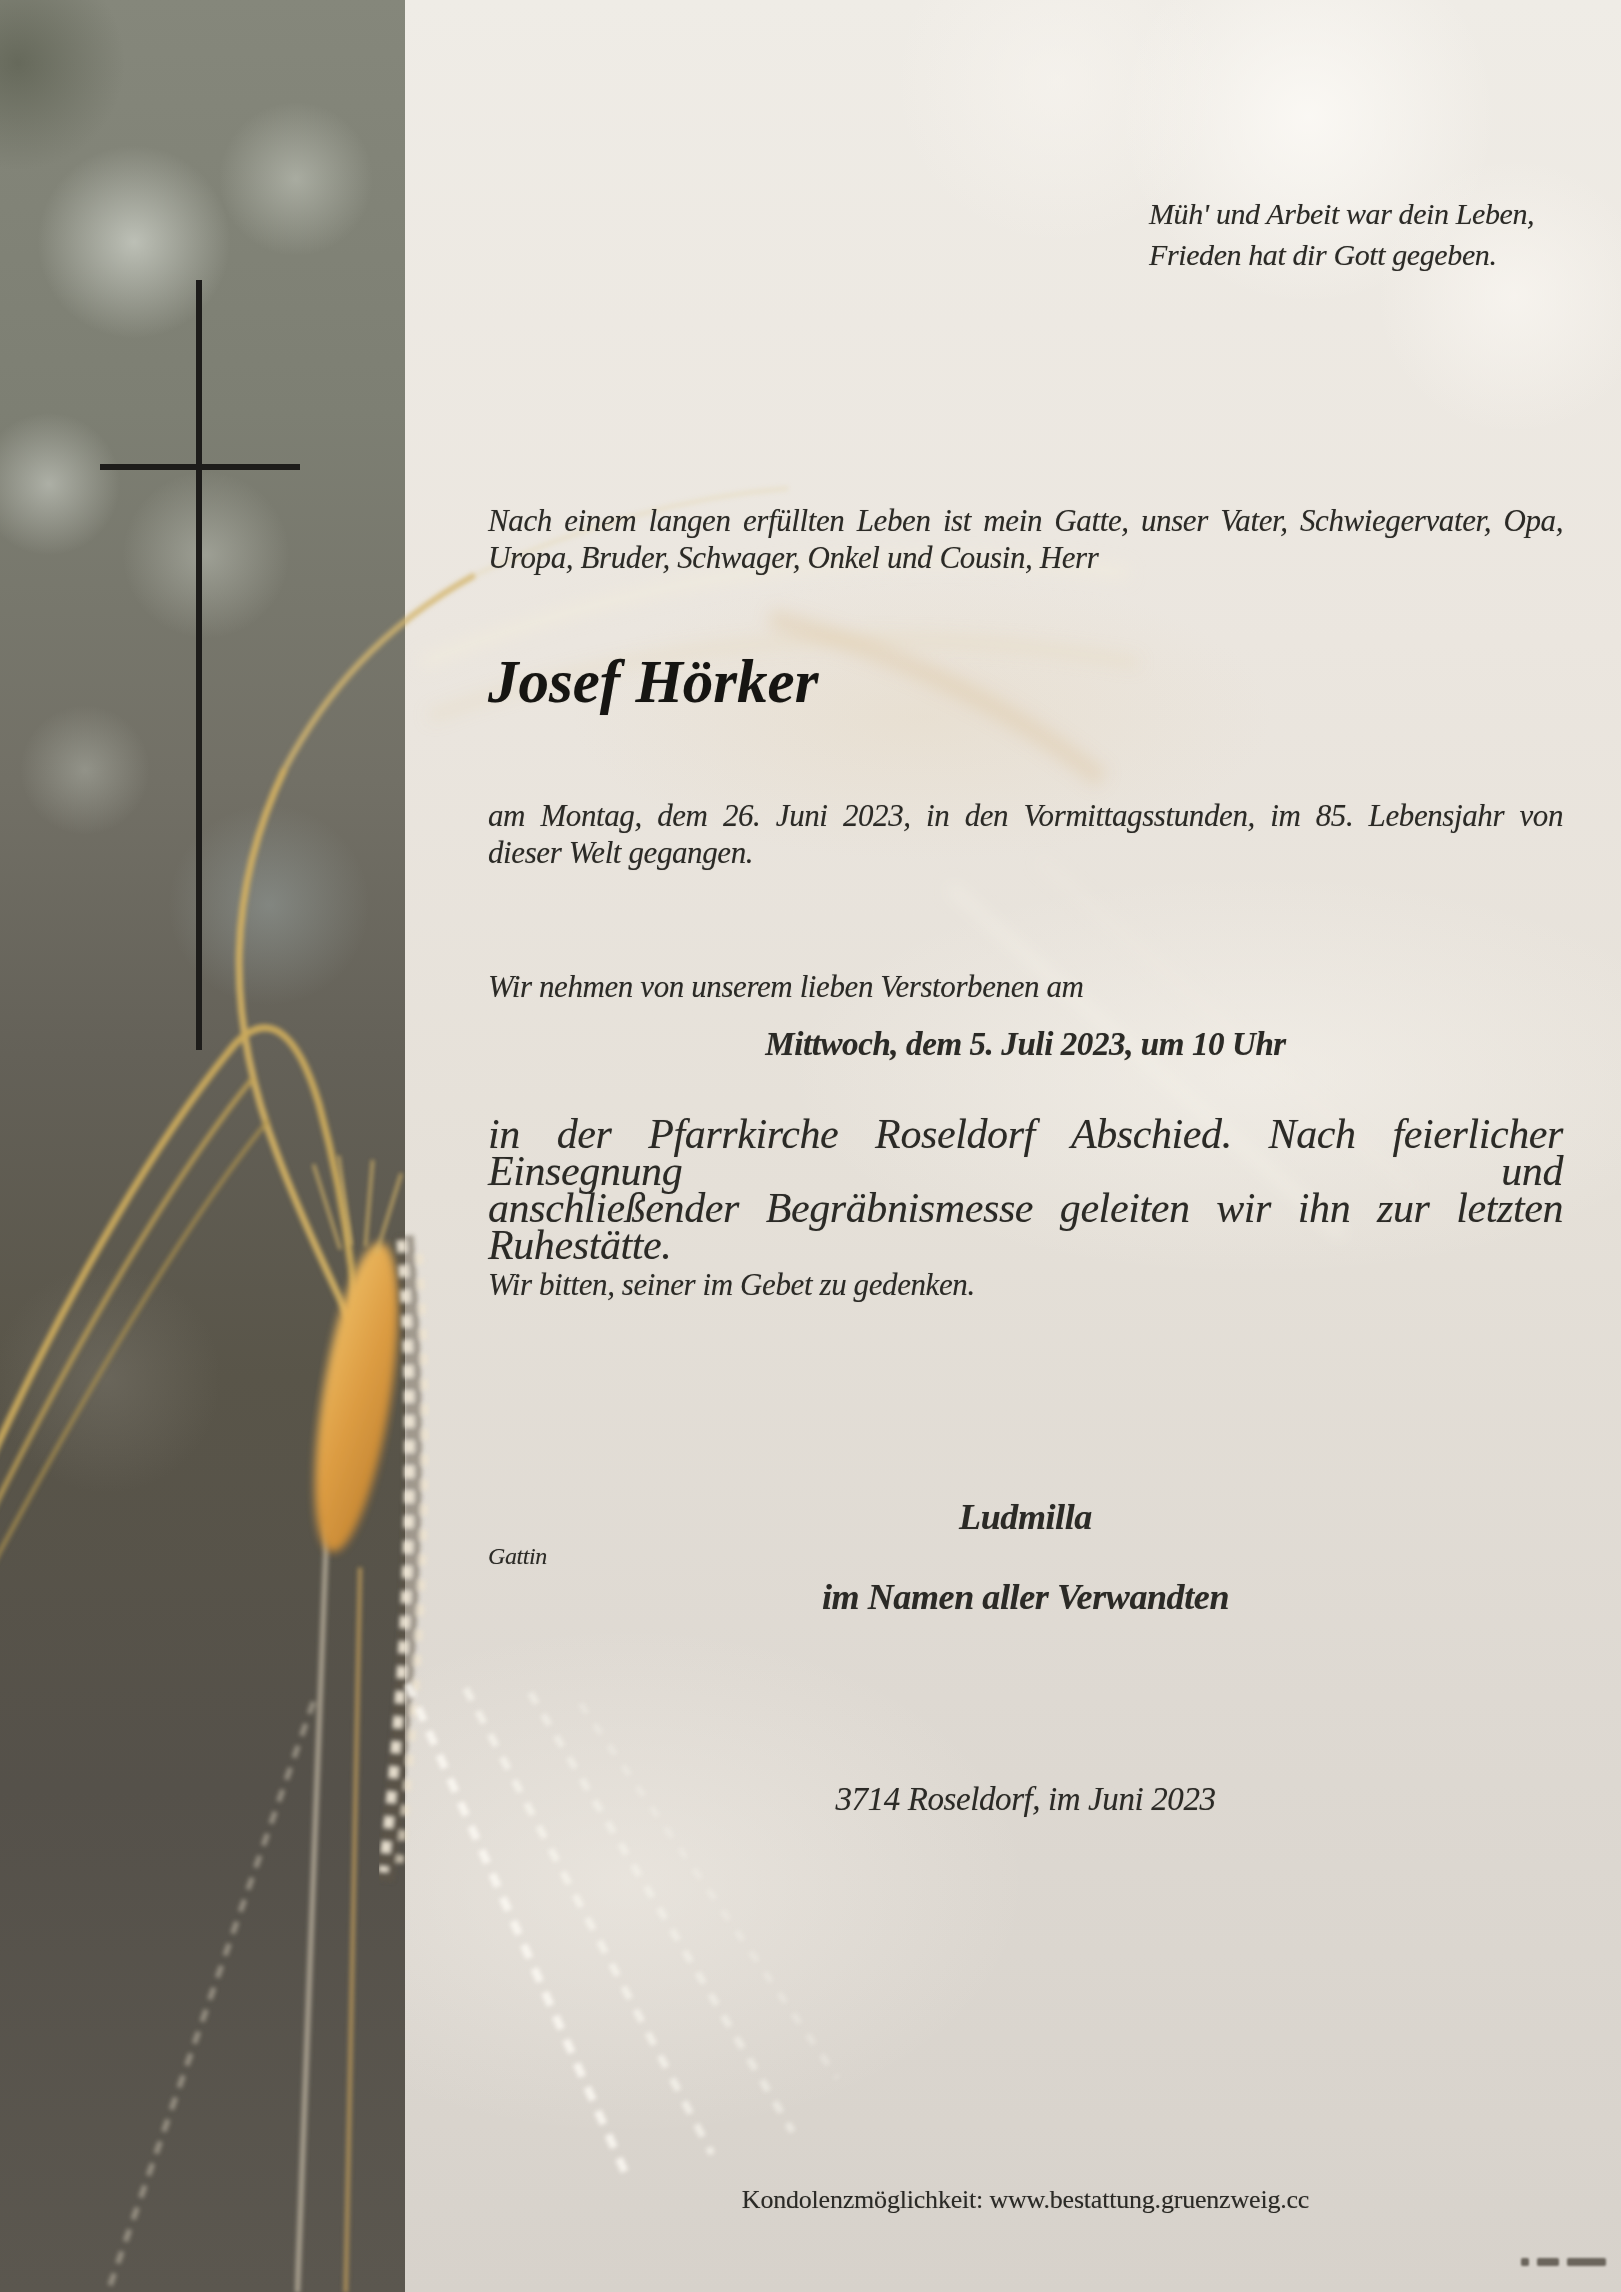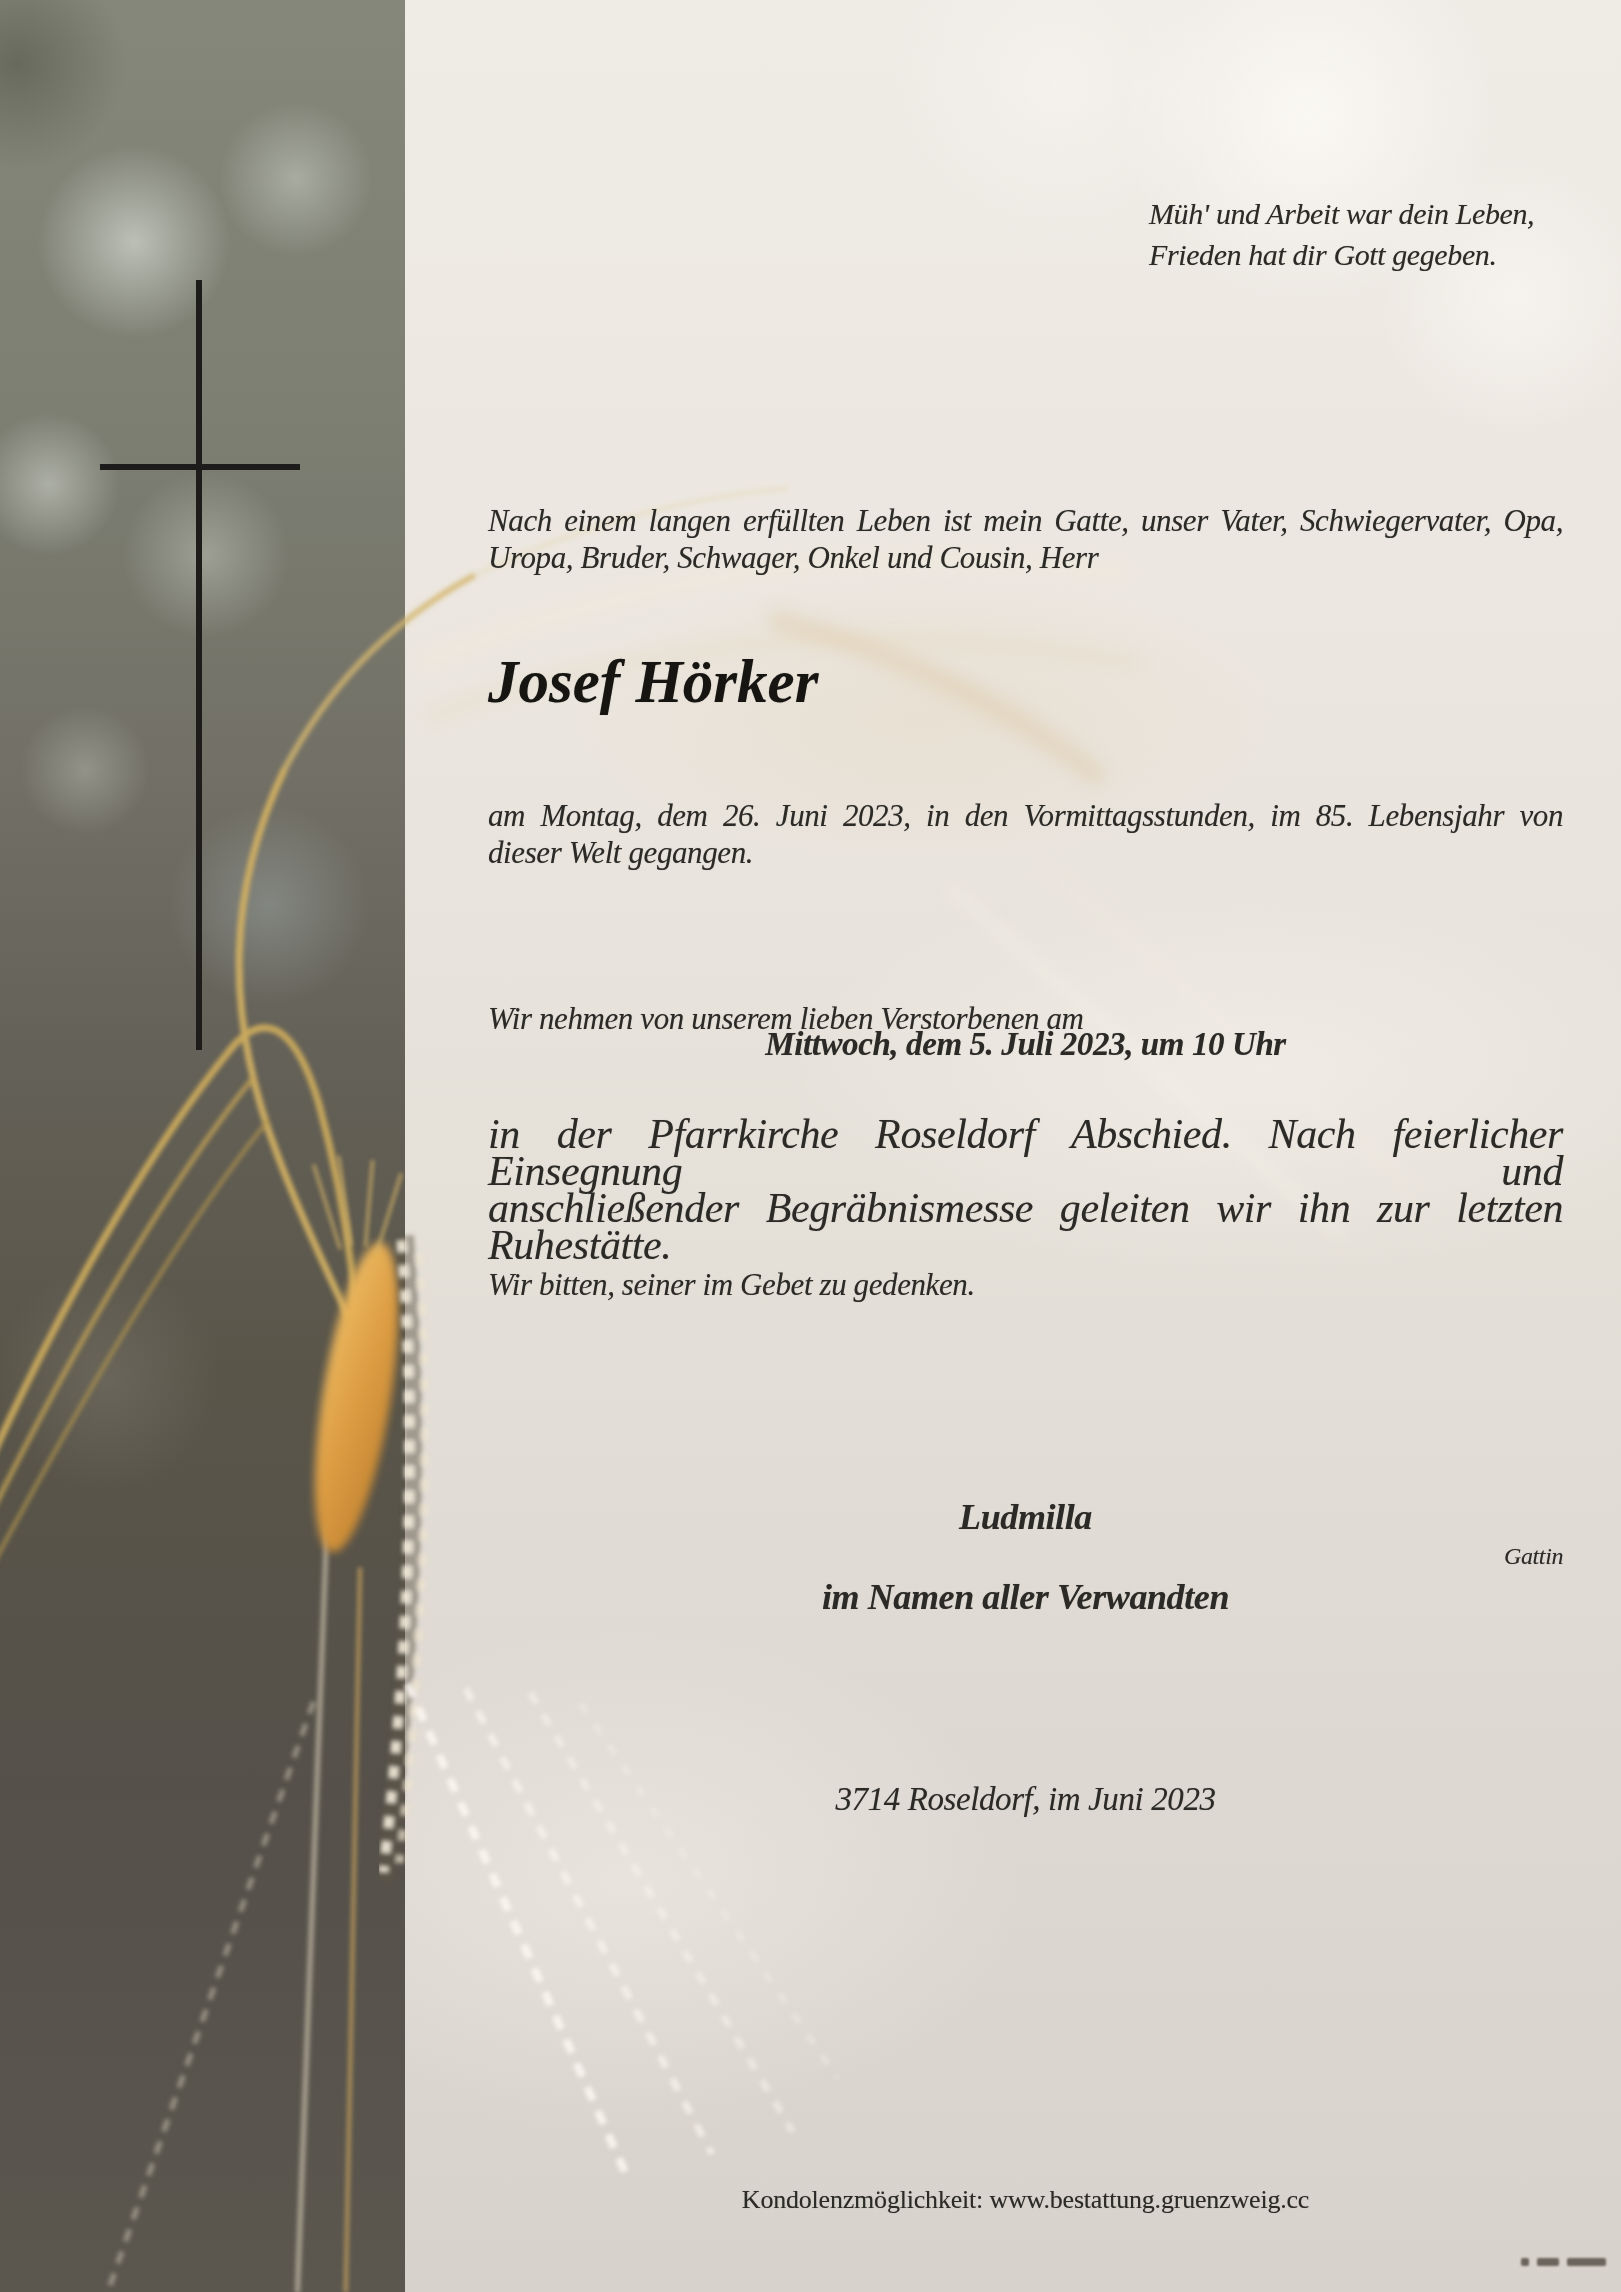--- a/index.html
+++ b/index.html
@@ -58,26 +58,26 @@
 
   .pline { text-align: justify; text-align-last: justify; }
   .pline.last { text-align-last: left; }
   .centered .pline, .centered .pline.last { text-align: center; text-align-last: center; white-space: pre-wrap; }
   .leftlines .pline, .leftlines .pline.last { text-align: left; text-align-last: left; }
 
   .motto      { left: 1149px; top: 193px; font-size: 30px; line-height: 41px; }
   .intro      { top: 502px;  font-size: 31px; line-height: 37px; }
   .name       { top: 647px;  font-size: 61px; line-height: 70px; font-weight: bold; color: #161512; letter-spacing: 0; }
   .death      { top: 797px;  font-size: 31px; line-height: 37px; }
-  .farewell   { top: 1000px; font-size: 31px; line-height: 37px; }
+  .farewell   { top: 968px; font-size: 31px; line-height: 37px; }
   .datetime   { top: 1025px; font-size: 33px; line-height: 39px; font-weight: bold; text-align: center; }
   .funeral    { top: 1116px; font-size: 42px; line-height: 37px; }
   .prayer     { top: 1266px; font-size: 31px; line-height: 37px; }
   .ludmilla   { top: 1496px; font-size: 36px; line-height: 43px; font-weight: bold; text-align: center; }
-  .gattin     { top: 1542px; font-size: 24px; line-height: 29.6px; text-align: right; }
+  .gattin     { top: 1542px; font-size: 24px; line-height: 29.6px; text-align: left; }
   .namen      { top: 1576px; font-size: 36px; line-height: 43px; font-weight: bold; text-align: center; }
   .placedate  { top: 1780px; font-size: 33px; line-height: 39px; text-align: center; }
   .donation   { top: 1999px; font-size: 30px; line-height: 32px; }
   .footer     { top: 2185px; font-size: 26px; line-height: 29.6px; font-style: normal; letter-spacing: -0.2px; }
 
   
   .print-mark { position: absolute; left: 1521px; top: 2258px; display: flex; gap: 8px; align-items: center; filter: blur(0.9px); }
   .print-mark span { display: block; height: 8px; background: rgba(88,82,73,.85); border-radius: 1.8px; }
   .print-mark .m1 { width: 8px; } .print-mark .m2 { width: 21.5px; } .print-mark .m3 { width: 39px; }
 </style>

